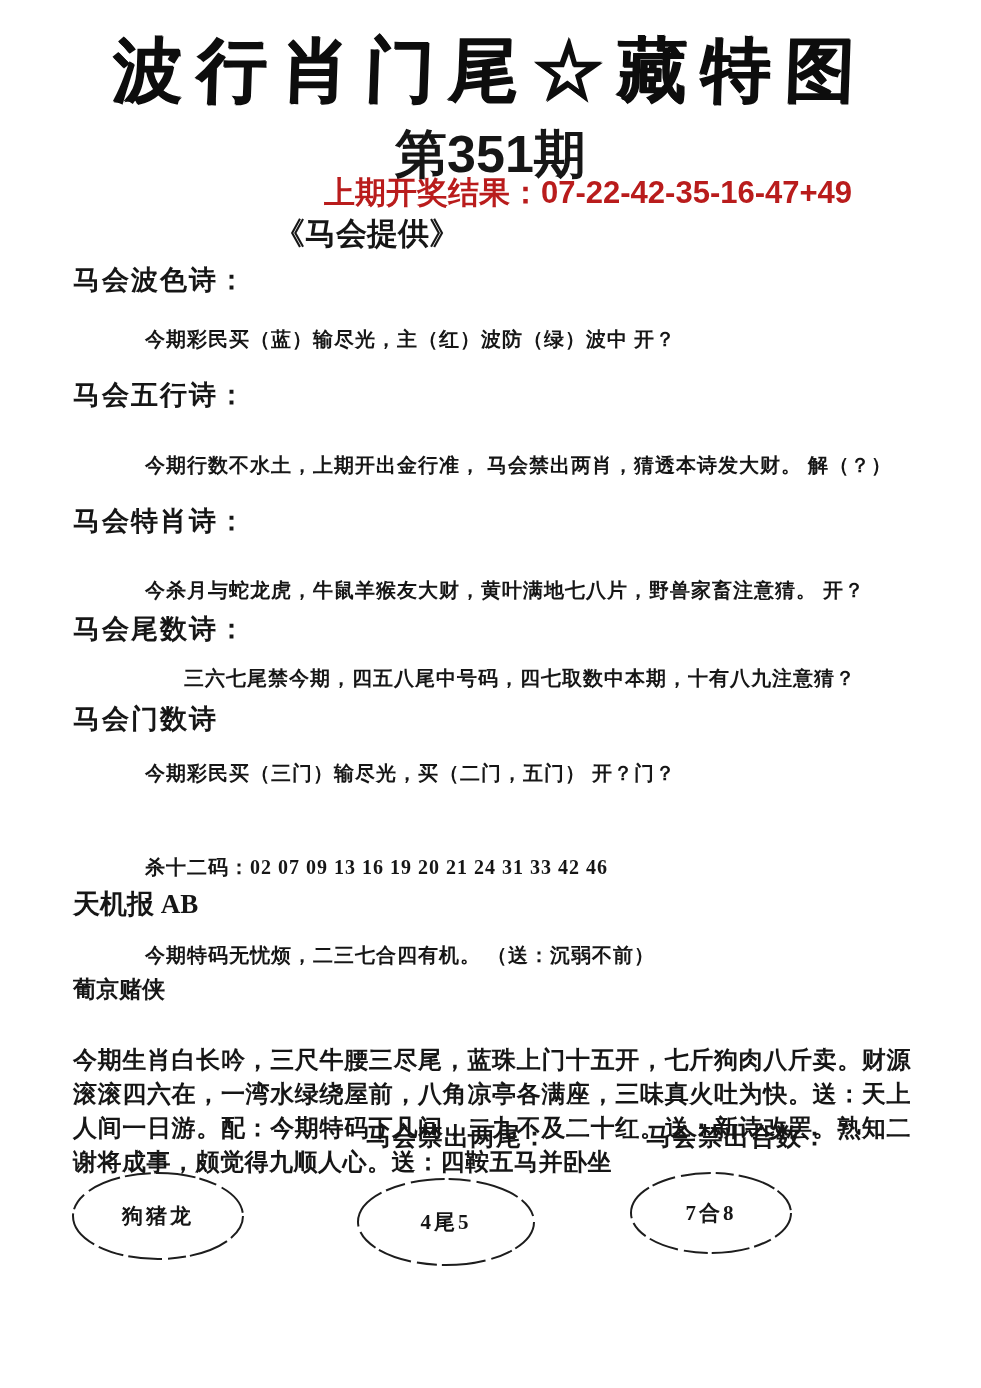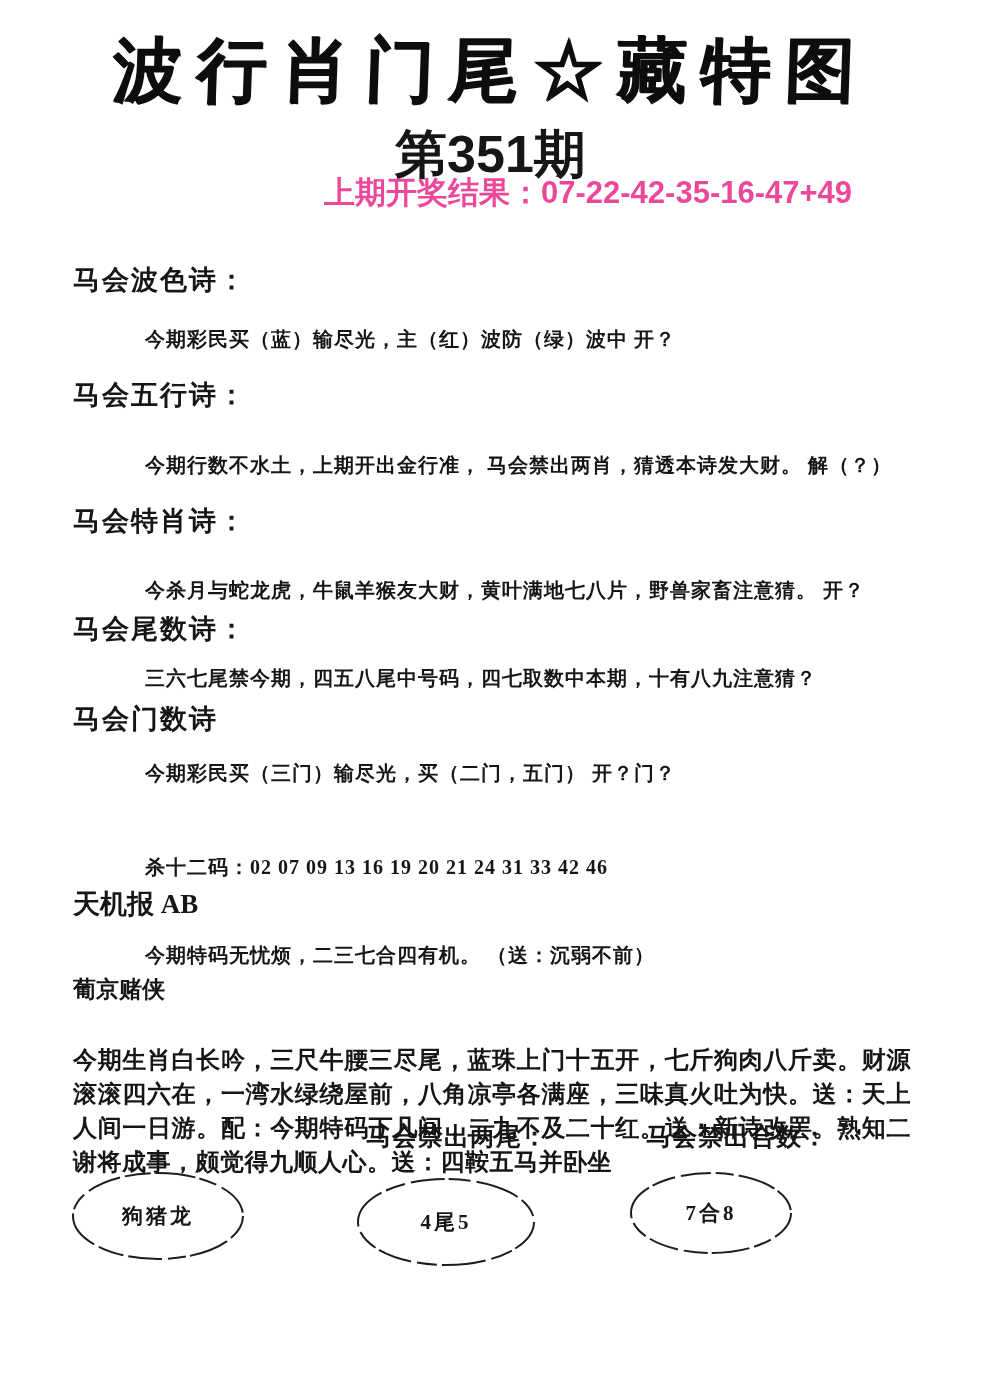--- a/index.html
+++ b/index.html
@@ -72,33 +72,34 @@
     letter-spacing:3px;
   }
 </style>
 </head>
 <body>
 
 <div class="page">
 
   <div class="abs brush-title">波行肖门尾☆藏特图</div>
   <div class="abs issue">第351期</div>
-  <div class="abs result" style="color:#ec4899;">上期开奖结果：07-22-42-35-16-47+49</div>
+  <div class="abs result" style="color:#b91c1c;">上期开奖结果：07-22-42-35-16-47+49</div>
+  <div class="abs provider">《马会提供》</div>
 
   <div class="abs sec-label" style="top:262px;">马会波色诗：</div>
   <div class="abs sec-verse" style="top:326px;">今期彩民买（蓝）输尽光，主（红）波防（绿）波中 开？</div>
 
   <div class="abs sec-label" style="top:377px;">马会五行诗：</div>
   <div class="abs sec-verse" style="top:452px;">今期行数不水土，上期开出金行准， 马会禁出两肖，猜透本诗发大财。 解（？）</div>
 
   <div class="abs sec-label" style="top:503px;">马会特肖诗：</div>
   <div class="abs sec-verse" style="top:577px;">今杀月与蛇龙虎，牛鼠羊猴友大财，黄叶满地七八片，野兽家畜注意猜。 开？</div>
 
   <div class="abs sec-label" style="top:611px;">马会尾数诗：</div>
-  <div class="abs sec-verse" style="top:665px;">三六七尾禁今期，四五八尾中号码，四七取数中本期，十有八九注意猜？</div>
+  <div class="abs sec-verse" style="top:665px;margin-left:39px;">三六七尾禁今期，四五八尾中号码，四七取数中本期，十有八九注意猜？</div>
 
   <div class="abs sec-label" style="top:701px;">马会门数诗</div>
   <div class="abs sec-verse" style="top:760px;">今期彩民买（三门）输尽光，买（二门，五门） 开？门？</div>
 
   <div class="abs sec-verse" style="top:854px;">杀十二码：02 07 09 13 16 19 20 21 24 31 33 42 46</div>
 
   <div class="abs sec-label" style="top:886px;letter-spacing:0;">天机报 AB</div>
   <div class="abs sec-verse" style="top:942px;">今期特码无忧烦，二三七合四有机。 （送：沉弱不前）</div>
 
   <div class="abs pujing-label">葡京赌侠</div>

